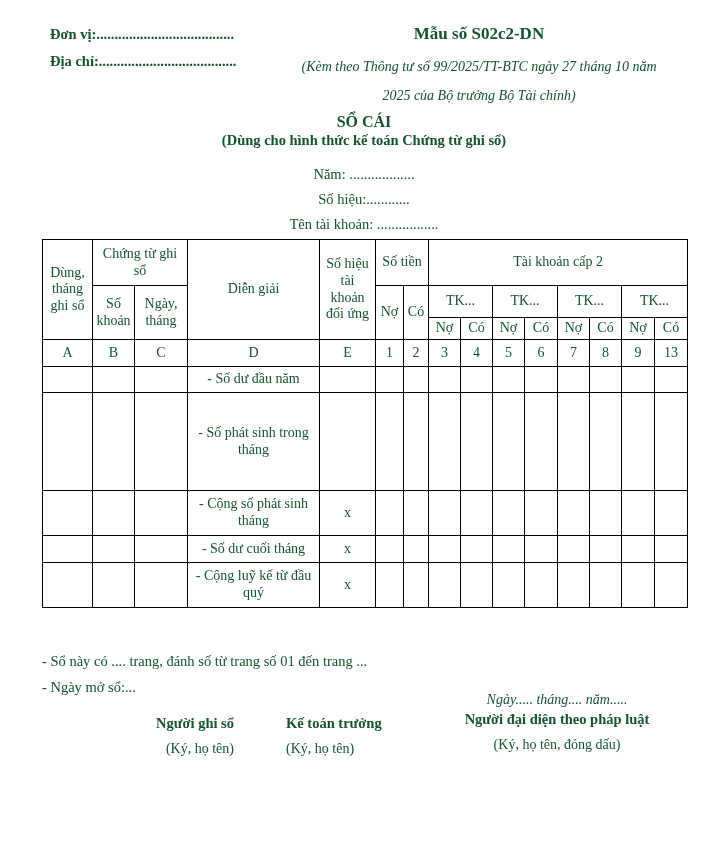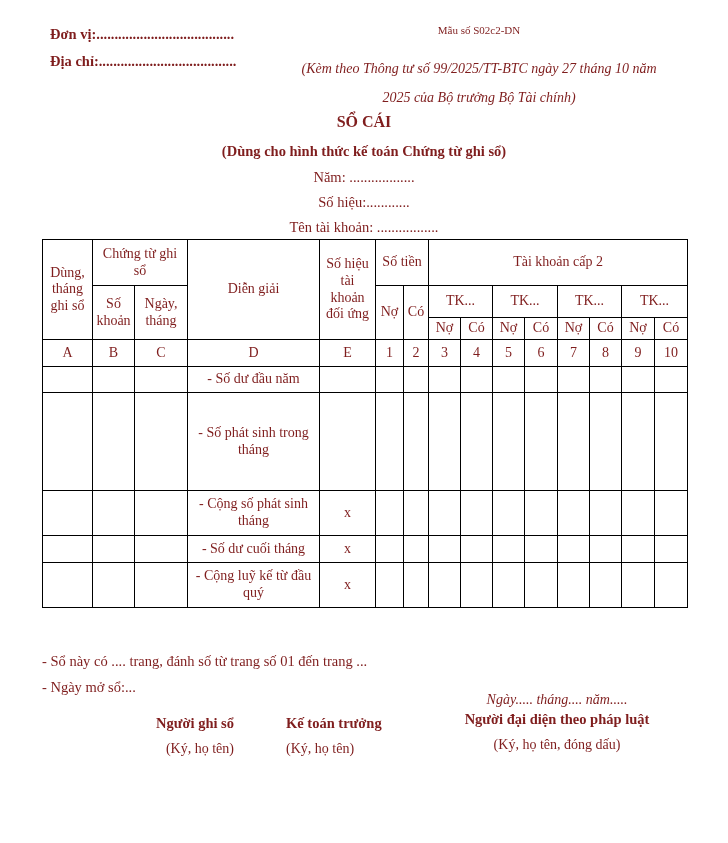--- a/index.html
+++ b/index.html
@@ -1,37 +1,37 @@
 <!DOCTYPE html>
 <html><head>
 <meta charset="utf-8">
 <style>
   * { margin:0; padding:0; box-sizing:border-box; }
   html,body { background:#fff; }
   .page {
     position:relative;
     width:728px; height:843px;
     background:#ffffff;
-    color:#7f1d1d;
+    color:#14532d;
     font-family:"Liberation Serif","DejaVu Serif",serif;
     font-size:14px;
     overflow:hidden;
   }
 
   
   .left-block { position:absolute; left:50px; top:26px; }
   .left-block div { font-weight:bold; font-size:14.5px; margin-bottom:10px; }
   .right-block { position:absolute; left:292px; top:24px; width:374px; text-align:center; }
-  .form-no { font-weight:normal; font-size:11px; margin-bottom:18px; }
+  .form-no { font-weight:bold; font-size:17px; margin-bottom:8px; }
   .form-note { font-style:italic; font-size:14px; line-height:29px; }
 
   
   .title-block { position:absolute; left:0; top:113px; width:100%; text-align:center; }
-  .main-title { font-weight:bold; font-size:16px; margin-bottom:12px; }
-  .sub-title  { font-weight:bold; font-size:14.5px; margin-bottom:9px; }
+  .main-title { font-weight:bold; font-size:16px; margin-bottom:1px; }
+  .sub-title  { font-weight:bold; font-size:14.5px; margin-bottom:17px; }
   .fill-line  { font-size:14.5px; margin-bottom:8px; }
 
   
   table.ledger {
     position:absolute; left:42px; top:239px;
     width:645px;
     border-collapse:collapse;
     table-layout:fixed;
     font-size:14px;
   }
@@ -145,21 +145,21 @@
         <td>E</td>
         <td>1</td>
         <td>2</td>
         <td>3</td>
         <td>4</td>
         <td>5</td>
         <td>6</td>
         <td>7</td>
         <td>8</td>
         <td>9</td>
-        <td>10</td>
+        <td>13</td>
       </tr>
     </thead>
     <tbody>
       <tr class="b1">
         <td></td>
           <td></td>
           <td></td>
         <td class="desc">- Số dư đầu năm</td>
         <td></td>
         <td></td>

